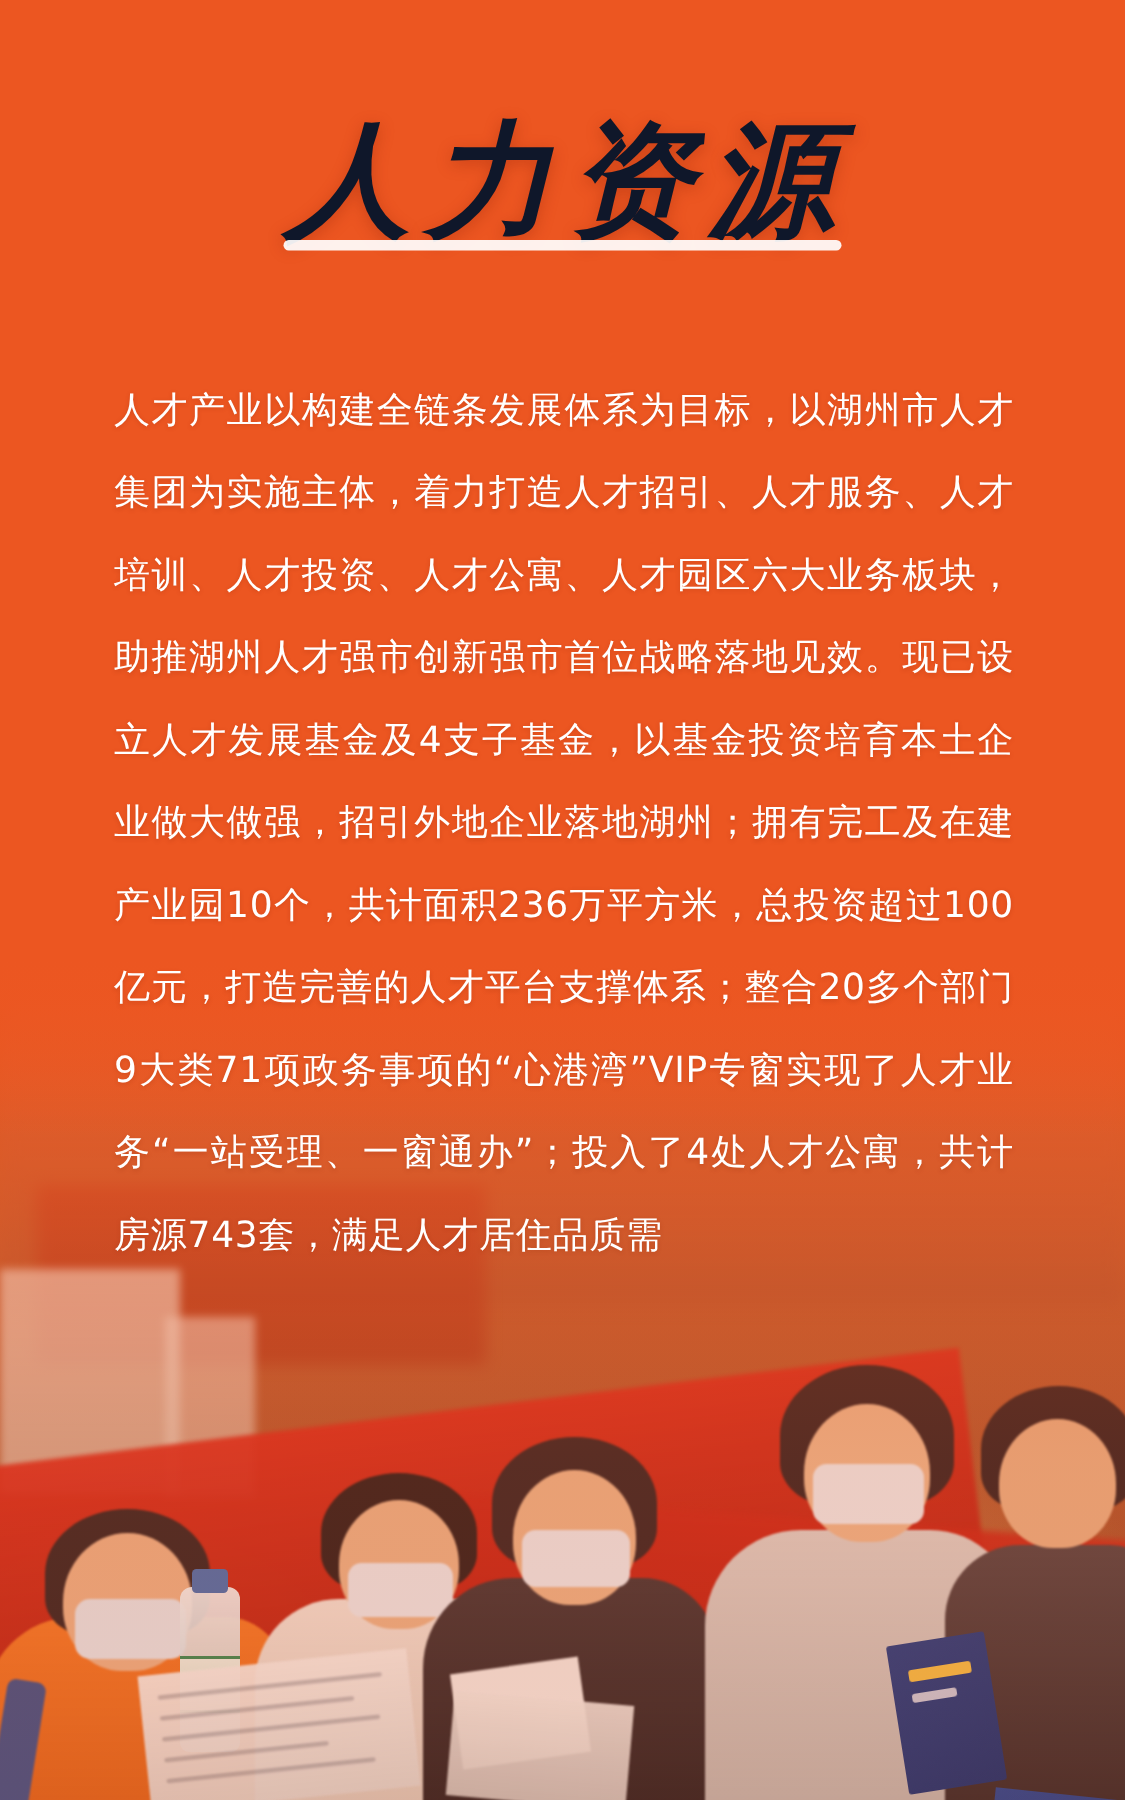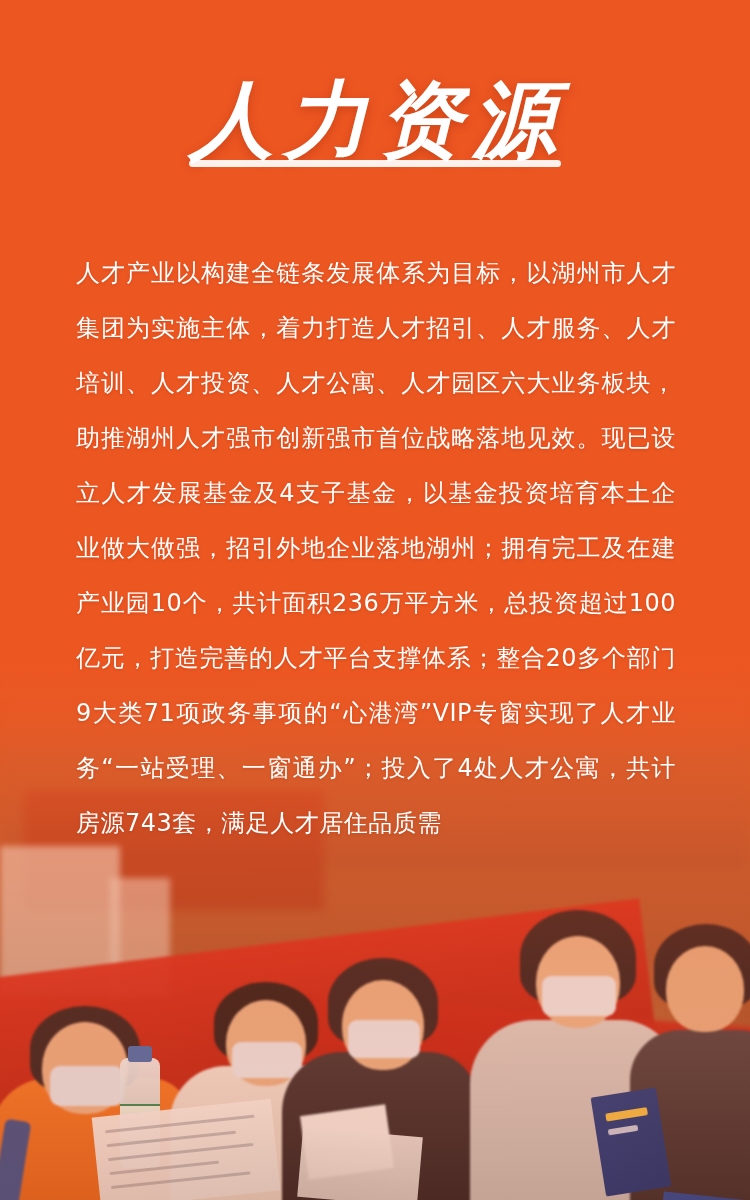--- a/index.html
+++ b/index.html
@@ -261,21 +261,21 @@
     text-align: center;
   }
   .title {
     display: inline-block;
     font-family: "DejaVu Serif", "Liberation Serif", serif;
     font-weight: 700;
     font-style: italic;
     font-size: 84px;
     line-height: 1;
     letter-spacing: 10px;
-    color: #ffffff;
+    color: #0f172a;
     text-shadow: 0 3px 10px rgba(150,35,10,0.35);
     padding: 4px 10px 10px 16px;
   }
   .title-underline {
     position: absolute;
     left: 50%;
     transform: translateX(-50%);
     top: 160px;
     width: 372px;
     height: 7px;

